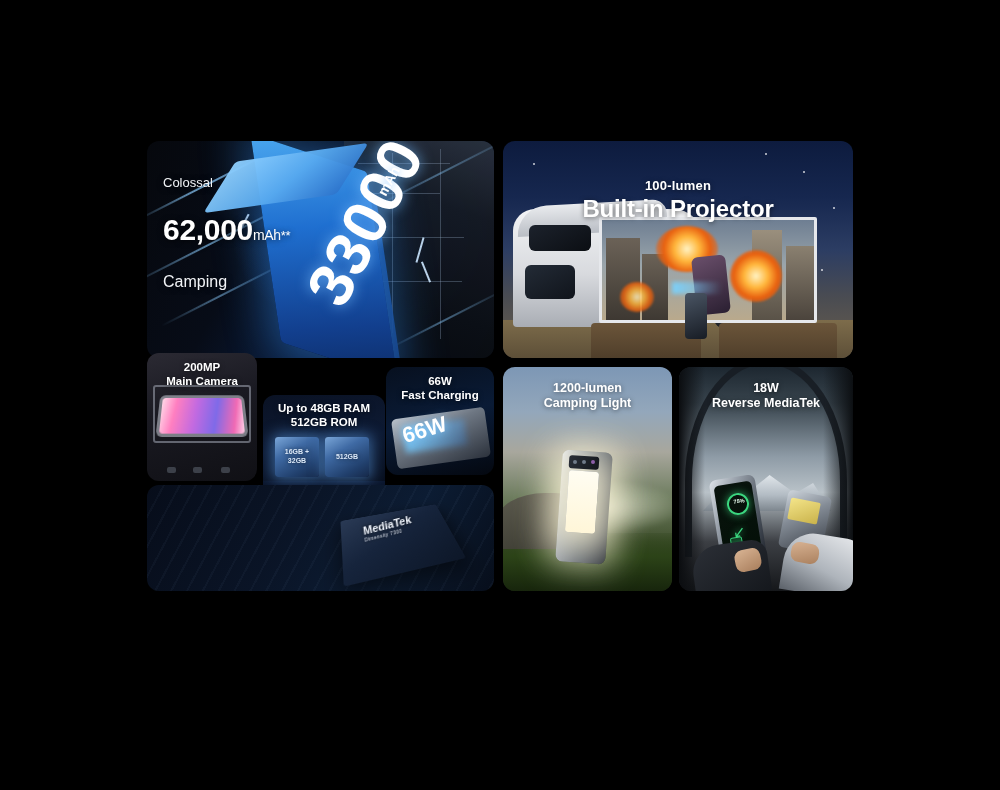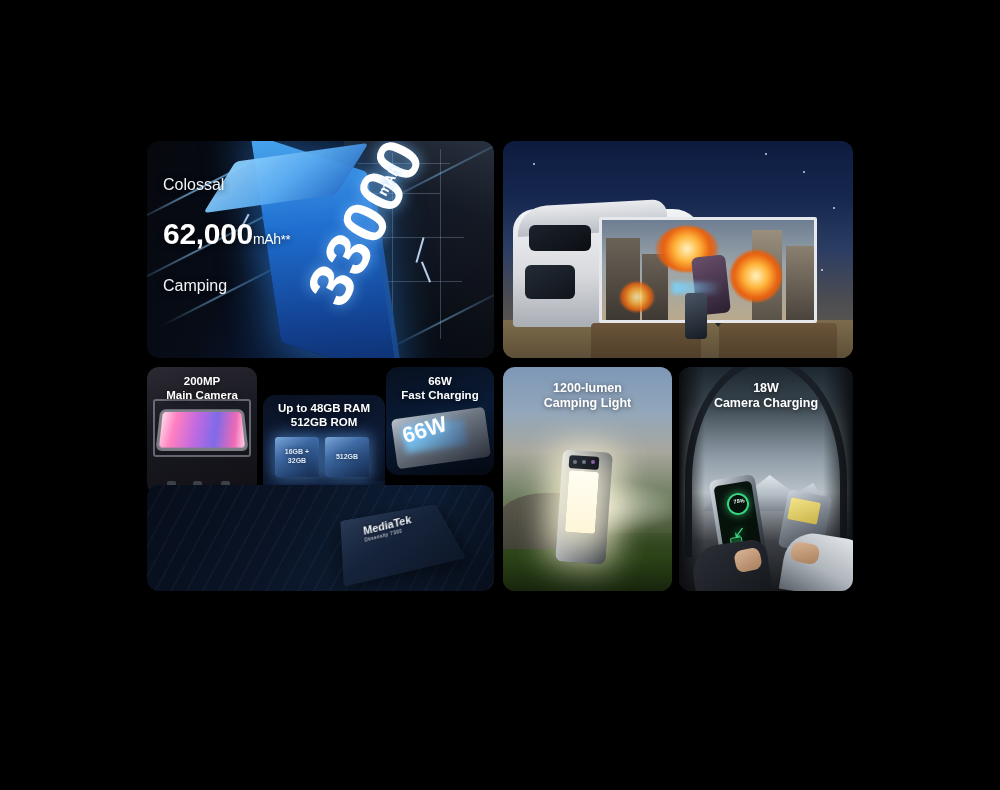--- a/index.html
+++ b/index.html
@@ -34,21 +34,21 @@
      border-radius:3px; opacity:.9; }
   #batt-num { position:absolute; left:126px; top:40px; width:190px; color:#fff;
      font-size:62px; font-weight:700; letter-spacing:1px; transform:rotate(-62deg);
      text-shadow:0 0 14px rgba(120,190,255,.8); }
   #batt-mah { position:absolute; left:226px; top:32px; color:#fff; font-size:14px;
      font-weight:600; transform:rotate(-62deg); text-shadow:0 0 8px rgba(120,190,255,.8); }
   #batt-board { position:absolute; right:0; top:0; width:150px; height:217px;
      background:linear-gradient(200deg,#2b3340 0%,#161b24 30%,#0c1017 70%,#070a0f 100%); opacity:.95; }
   .chipline { position:absolute; background:rgba(150,170,195,.35); }
   #batt-text { left:16px; top:14px; text-align:left; text-shadow:0 1px 6px rgba(0,0,0,.7); }
-  #batt-text .t1 { font-size:16px; font-weight:400; color:#f2f4f7; }
+  #batt-text .t1 { font-size:13px; font-weight:400; color:#f2f4f7; }
   #batt-text .t2 { font-size:30px; font-weight:700; color:#fff; letter-spacing:-.3px; margin-top:2px; }
   #batt-text .t2 sup { font-size:13px; font-weight:500; vertical-align:0px; }
   #batt-text .t2 .u { font-size:14px; font-weight:500; }
   #batt-text .t3 { font-size:16px; font-weight:400; color:#f2f4f7; margin-top:4px; }
 
   
   #card-projector { left:503px; top:141px; width:350px; height:217px;
      background:linear-gradient(180deg,#0d1b3e 0%,#16274f 26%,#2c3d63 50%,#4a4c52 72%,#6b5f4c 100%); }
   #proj-cap { top:14px; left:0; width:100%; }
   #proj-cap .small { font-size:13px; font-weight:600; letter-spacing:.2px; }
@@ -76,21 +76,21 @@
   #phone-proj { position:absolute; left:182px; top:152px; width:22px; height:46px;
      background:linear-gradient(160deg,#4a5564,#171c24); border-radius:4px; z-index:8; }
   .sofa { position:absolute; top:182px; height:42px; background:linear-gradient(180deg,#6b553a 0%,#4a3a27 100%);
      border-radius:4px; }
   #sofa-l { left:88px; width:110px; } #sofa-r { left:216px; width:118px; }
   #ground { position:absolute; left:0; bottom:0; width:100%; height:38px;
      background:linear-gradient(180deg,#7d6c4b 0%,#5d4f38 100%); }
   .star { position:absolute; width:2px; height:2px; border-radius:50%; background:#fff; opacity:.8; }
 
   
-  #card-camera { left:147px; top:367px; width:110px; height:128px;
+  #card-camera { left:147px; top:353px; width:110px; height:128px;
      background:linear-gradient(165deg,#2b2a33 0%,#1a1a22 40%,#101015 100%); }
   #cam-cap { top:7px; left:0; width:100%; font-size:11.5px; font-weight:600; }
   #sensor { position:absolute; left:14px; top:44px; width:82px; height:36px; border-radius:3px;
      background:linear-gradient(100deg,#ffd9e8 0%,#ff7fc0 18%,#c36ae0 42%,#7f6ae8 66%,#f06ab4 88%,#ffd3ea 100%);
      box-shadow:0 0 0 3px rgba(205,210,220,.55); transform:perspective(60px) rotateX(9deg); }
   #cam-plate { position:absolute; left:6px; top:32px; width:98px; height:58px;
      border:2px solid rgba(175,182,195,.5); border-radius:3px; }
   .cam-dot { position:absolute; width:9px; height:6px; border-radius:2px; background:#3c4049; bottom:8px; }
 
   
@@ -252,20 +252,24 @@
       <div class="bld" style="left:184px;top:26px;width:28px;height:80px;background:linear-gradient(180deg,#8a8070,#463f38);"></div>
       <div class="fire" style="left:54px;top:6px;width:62px;height:46px;"></div>
       <div class="fire" style="left:128px;top:30px;width:52px;height:52px;"></div>
       <div class="fire" style="left:18px;top:62px;width:34px;height:30px;opacity:.85;"></div>
       <div class="robot"></div>
       <div class="beam"></div>
     </div>
     <div class="sofa" id="sofa-l"></div>
     <div class="sofa" id="sofa-r"></div>
     <div id="phone-proj"></div>
+    <div class="cap" id="proj-cap">
+      <span class="small">100-lumen</span>
+      <span class="big">Built-in Projector</span>
+    </div>
   </div>
 
   <div class="card" id="card-camera">
     <div id="cam-plate"></div>
     <div id="sensor"></div>
     <div class="cam-dot" style="left:20px;"></div>
     <div class="cam-dot" style="left:46px;"></div>
     <div class="cam-dot" style="left:74px;"></div>
     <div class="cap" id="cam-cap">200MP
 Main Camera</div>
@@ -325,16 +329,16 @@
     <div id="rev-pct">75%</div>
     <div id="rev-arrow">↙</div>
     <div id="rev-batt"></div>
     <div id="rev-dev"></div>
     <div id="rev-dev-scr"></div>
     <div id="hand-l"></div>
     <div id="skin-l"></div>
     <div id="hand-r"></div>
     <div id="skin-r"></div>
     <div class="cap" id="rev-cap">18W
-Camera Charging</div>
+Reverse MediaTek</div>
   </div>
 
 </div>
 
 </body></html>

